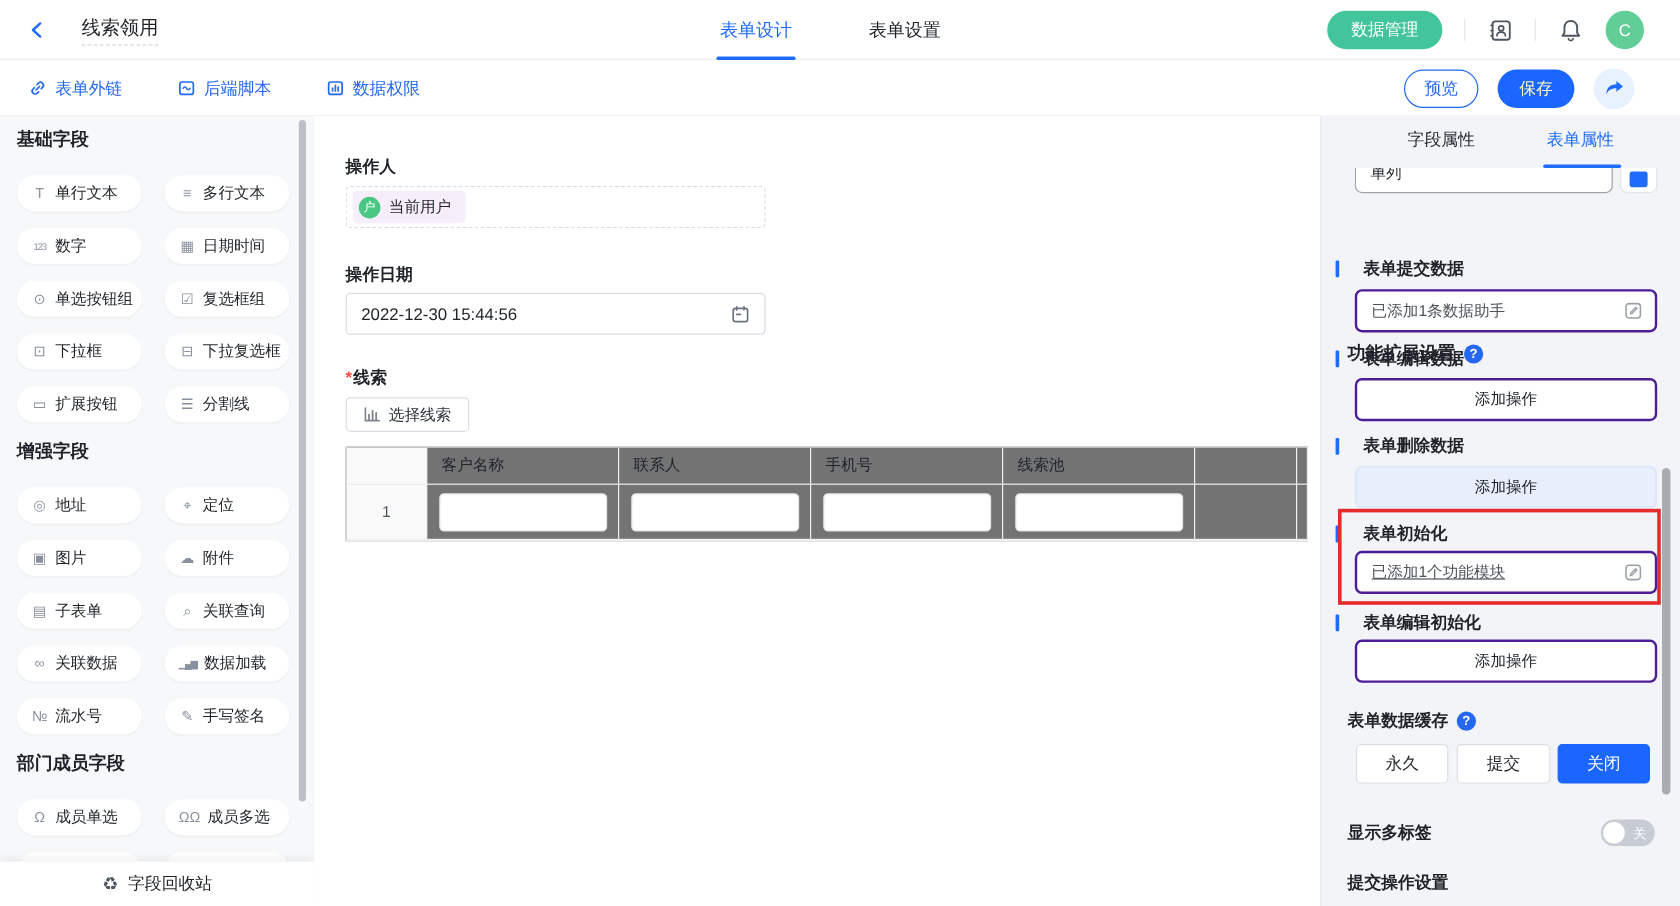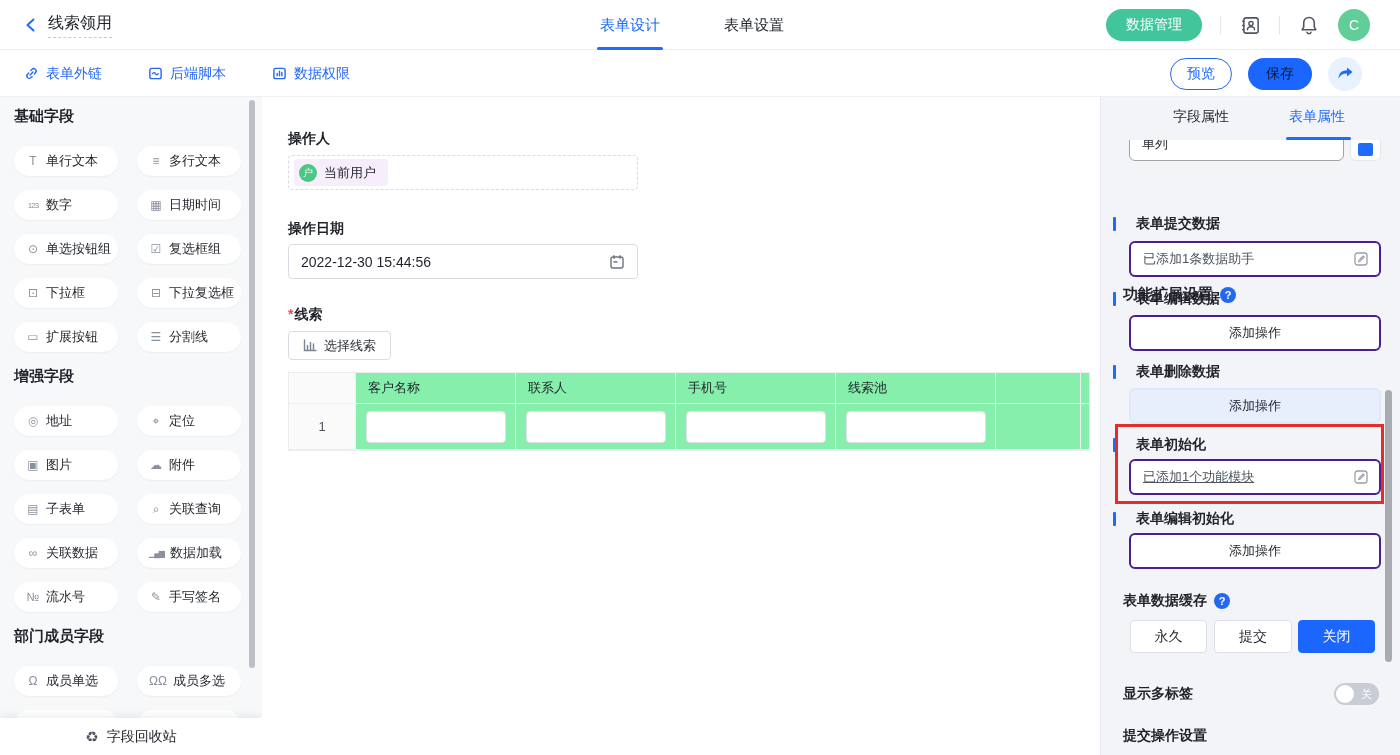--- a/index.html
+++ b/index.html
@@ -2,40 +2,40 @@
 <html><head>
 <meta charset="utf-8">
 <style>
   * { box-sizing: border-box; margin: 0; padding: 0; }
   html,body { width:1400px; height:755px; }
   body { font-family:"Liberation Sans","DejaVu Sans",sans-serif; color:#1f2329; background:#fff; }
   .frame { position:relative; width:1400px; height:755px; overflow:hidden; background:#fff; }
 
   
   .hdr { position:absolute; left:0; top:0; width:1400px; height:50px; background:#fff; border-bottom:1px solid #ebedf1; }
-  .hdr-left { position:absolute; left:22px; top:0; height:50px; display:flex; align-items:center; gap:8px; }
+  .hdr-left { position:absolute; left:22px; top:0; height:50px; display:flex; align-items:center; gap:28px; }
   .back-btn { width:18px; height:18px; display:flex; align-items:center; justify-content:center; cursor:pointer; }
   .hdr-title { font-size:16px; color:#1f2329; padding-bottom:3px; border-bottom:1px dashed #c5cad2; }
   .htabs { position:absolute; left:600px; top:0; height:50px; display:flex; gap:64px; }
   .htab { position:relative; height:50px; display:flex; align-items:center; font-size:15px; color:#1f2329; cursor:pointer; }
   .htab.active { color:#1f6bfb; }
   .htab.active .tabline { position:absolute; left:-3px; right:-3px; bottom:0; height:3px; border-radius:2px; background:#1f6bfb; }
   .hdr-right { position:absolute; right:30px; top:0; height:50px; display:flex; align-items:center; gap:18px; }
   .btn-green { height:32px; padding:0 20px; border:none; border-radius:16px; background:#42c59b; color:#fff; font-size:14px; cursor:pointer; }
   .vdiv { width:1px; height:18px; background:#e2e5ea; }
   .hicon { width:22px; height:22px; display:flex; align-items:center; justify-content:center; cursor:pointer; }
   .avatar { width:32px; height:32px; border-radius:50%; background:#61ce97; color:#fff; font-size:14px; display:flex; align-items:center; justify-content:center; cursor:pointer; }
 
   
   .tbar { position:absolute; left:0; top:50px; width:1400px; height:47px; background:#fff; border-bottom:1px solid #eef0f3; box-shadow:0 2px 4px rgba(31,35,41,.03); }
   .tlinks { position:absolute; left:24px; top:0; height:47px; display:flex; align-items:center; gap:46px; }
   .tlink { display:flex; align-items:center; gap:7px; color:#2468f2; font-size:14px; cursor:pointer; }
   .tbar-right { position:absolute; right:38px; top:0; height:47px; display:flex; align-items:center; gap:16px; }
   .btn-preview { width:62px; height:32px; border:1px solid #2468f2; border-radius:16px; background:#fff; color:#2468f2; font-size:14px; cursor:pointer; }
-  .btn-save { width:64px; height:32px; border:none; border-radius:16px; background:#1a66ff; color:#0f172a; font-size:14px; cursor:pointer; }
+  .btn-save { width:64px; height:32px; border:none; border-radius:16px; background:#1a66ff; color:#fef9c3; font-size:14px; cursor:pointer; }
   .btn-share { width:34px; height:34px; border:none; border-radius:50%; background:#e8f1fe; display:flex; align-items:center; justify-content:center; cursor:pointer; }
 
   
   .sidebar { position:absolute; left:0; top:97px; width:262px; height:658px; background:#f7f8fa; overflow:hidden; }
   .ssec { position:absolute; left:14px; width:234px; }
   .ssec h3 { font-size:15px; font-weight:bold; color:#1f2329; height:20px; margin-bottom:19px; }
   .pills { display:grid; grid-template-columns:104px 104px; column-gap:19px; row-gap:14px; }
   .pill { height:30px; background:#fff; border-radius:15px; box-shadow:0 1px 2px rgba(31,35,41,.05); display:flex; align-items:center; gap:6px; padding:0 6px 0 12px; font-size:13px; color:#1f2329; cursor:grab; white-space:nowrap; overflow:hidden; }
   .pic { font-size:12px; color:#8a919e; min-width:14px; text-align:center; flex:none; }
   .pic.tiny { font-size:8px; letter-spacing:-1px; }
@@ -47,21 +47,21 @@
   .canvas { position:absolute; left:262px; top:97px; width:838px; height:658px; background:#fff; overflow:hidden; }
   .flabel { position:absolute; left:26px; font-size:14px; font-weight:bold; color:#1f2329; }
   .star { color:#f54a45; margin-right:1px; }
   .op-box { position:absolute; left:26px; top:58px; width:350px; height:35px; background:#fff; border:1px dashed #d8dce3; border-radius:4px; display:flex; align-items:center; padding-left:5px; }
   .op-tag { height:27px; background:#f6eefb; border-radius:4px; display:flex; align-items:center; gap:7px; padding:0 12px 0 5px; cursor:pointer; }
   .tag-badge { width:18px; height:18px; border-radius:50%; background:#4ac883; color:#fff; font-size:10px; display:flex; align-items:center; justify-content:center; }
   .op-tag span.txt { font-size:13px; color:#1f2329; }
   .date-box { position:absolute; left:26px; top:147px; width:350px; height:35px; border:1px solid #d8dce3; border-radius:4px; background:#fff; display:flex; align-items:center; padding:0 12px; font-size:14px; color:#1f2329; cursor:text; }
   .date-box .cal { margin-left:auto; }
   .choose-btn { position:absolute; left:26px; top:234px; height:29px; padding:0 14px; background:#fff; border:1px solid #d9dce2; border-radius:4px; display:flex; align-items:center; gap:7px; font-size:13px; color:#2b3036; cursor:pointer; }
-  .tableWrap { position:absolute; left:26px; top:275px; width:802px; height:79px; overflow:hidden; border:1px solid #e9ecf1; background:#86efac; }
+  .tableWrap { position:absolute; left:26px; top:275px; width:802px; height:79px; overflow:hidden; border:1px solid #e9ecf1; background:#737373; }
   .tbl { width:862px; display:grid; grid-template-columns:67px 160px 160px 160px 160px 85px 70px; grid-template-rows:31px 46px; }
   .tc { border-right:1px solid #edeff3; border-bottom:1px solid #edeff3; }
   .tc.hd { font-size:13px; color:#1f2329; display:flex; align-items:center; padding-left:12px; }
   .tc.idx { background:#fafafa; display:flex; align-items:center; justify-content:center; font-size:13px; color:#4e545c; }
   .tc.bd { display:flex; align-items:center; justify-content:center; }
   .tc.bd input { width:140px; height:32px; border:1px solid #dcdfe6; border-radius:4px; background:#fff; outline:none; padding:0 8px; font-size:13px; }
   .tc.last { border-right:none; }
 
   
   .panel { position:absolute; left:1100px; top:97px; width:300px; height:658px; background:#f2f4f8; border-left:1px solid #e8eaef; overflow:hidden; }

